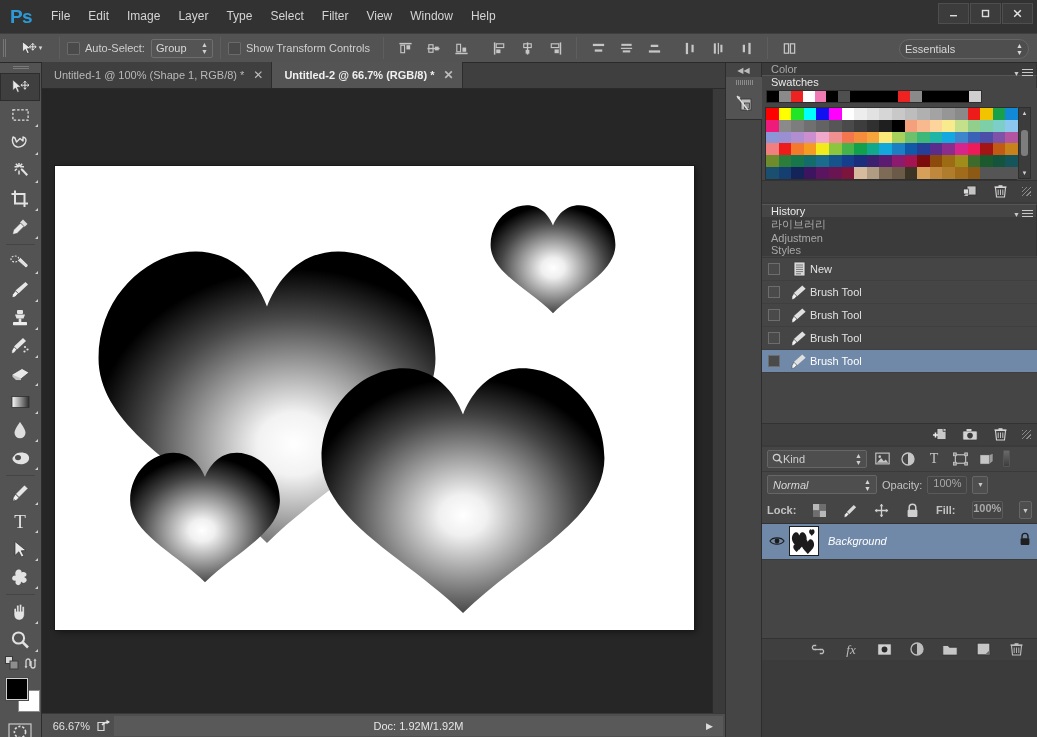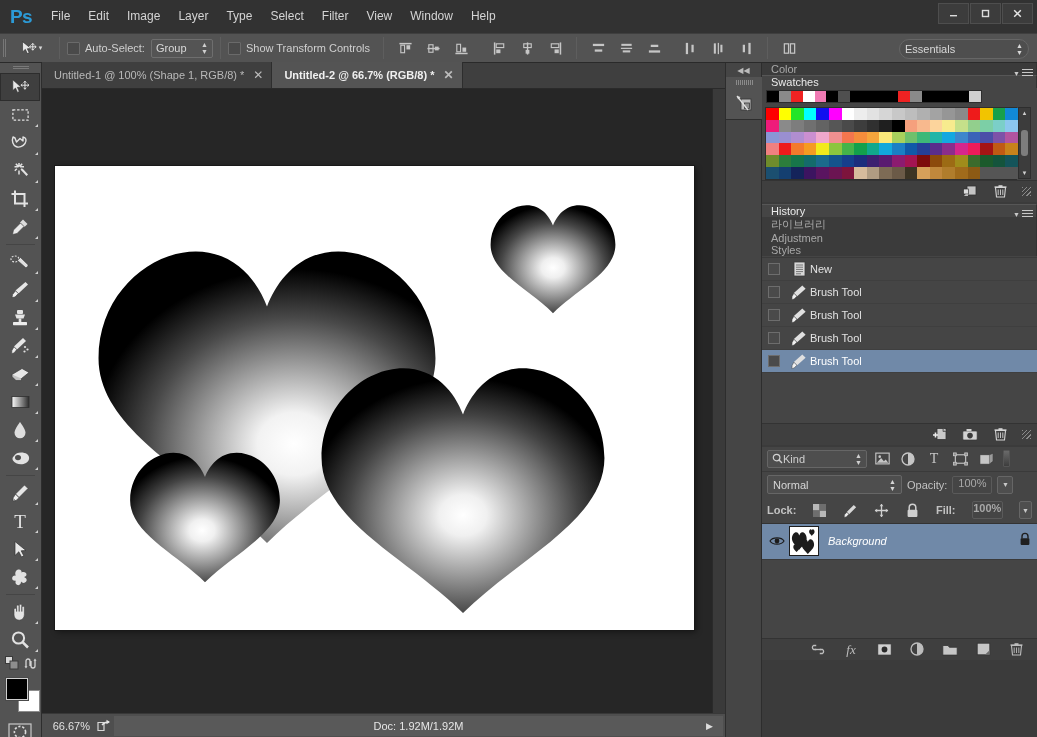--- a/index.html
+++ b/index.html
@@ -356,24 +356,24 @@
     font-size: 11px; color: #cfcfcf; 
   }
   .kind-select .spin { margin-left: auto; font-size: 7px; line-height: 7px; }
   .fil-ico { width: 22px; height: 20px; display: flex; align-items: center; justify-content: center; }
   .blend-row {
     height: 26px; display: flex; align-items: center;
     padding: 0 5px; gap: 5px;
     background: #454545;
   }
   .blend-select {
-    width: 135px; height: 19px;
+    width: 110px; height: 19px;
     background: #4e4e4e; border: 1px solid #666; border-radius: 2px;
     display: flex; align-items: center; padding: 0 5px;
-    font-size: 11px; color: #d6d6d6;
+    font-size: 11px; color: #d6d6d6; font-style: italic;
   }
   .blend-select .spin { margin-left: auto; font-size: 7px; line-height: 7px; }
   .mini-lbl { font-size: 11px; color: #c2c2c2; }
   .num-field {
     width: 40px; height: 18px;
     border: 1px solid #5a5a5a; border-radius: 2px;
     display: flex; justify-content: center;
     font-size: 11px; color: #a8a8a8;
     background: #454545;
   }

